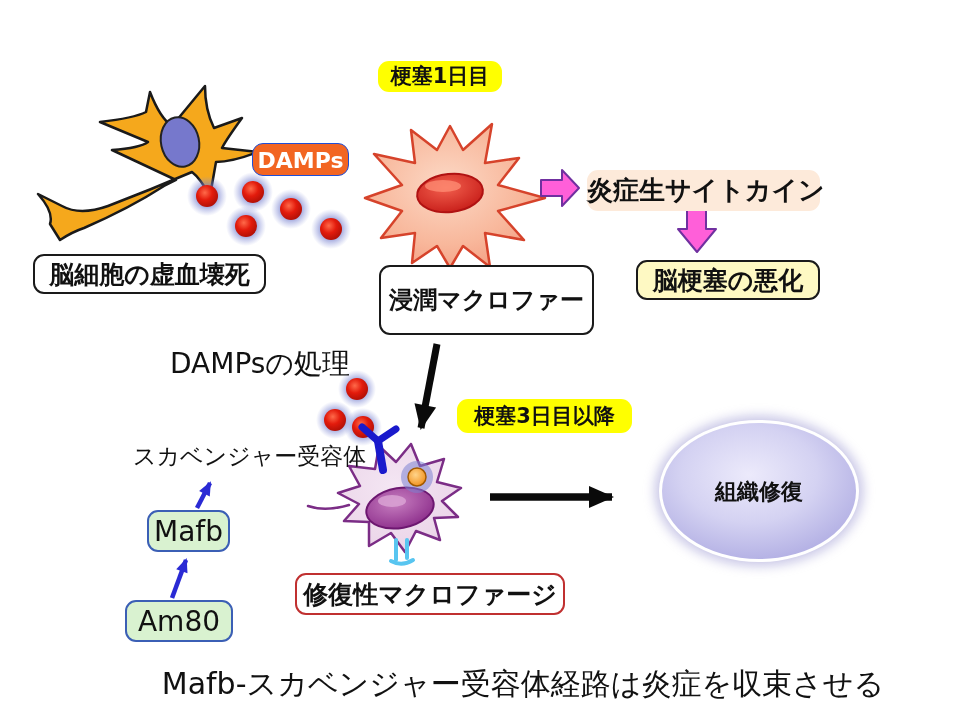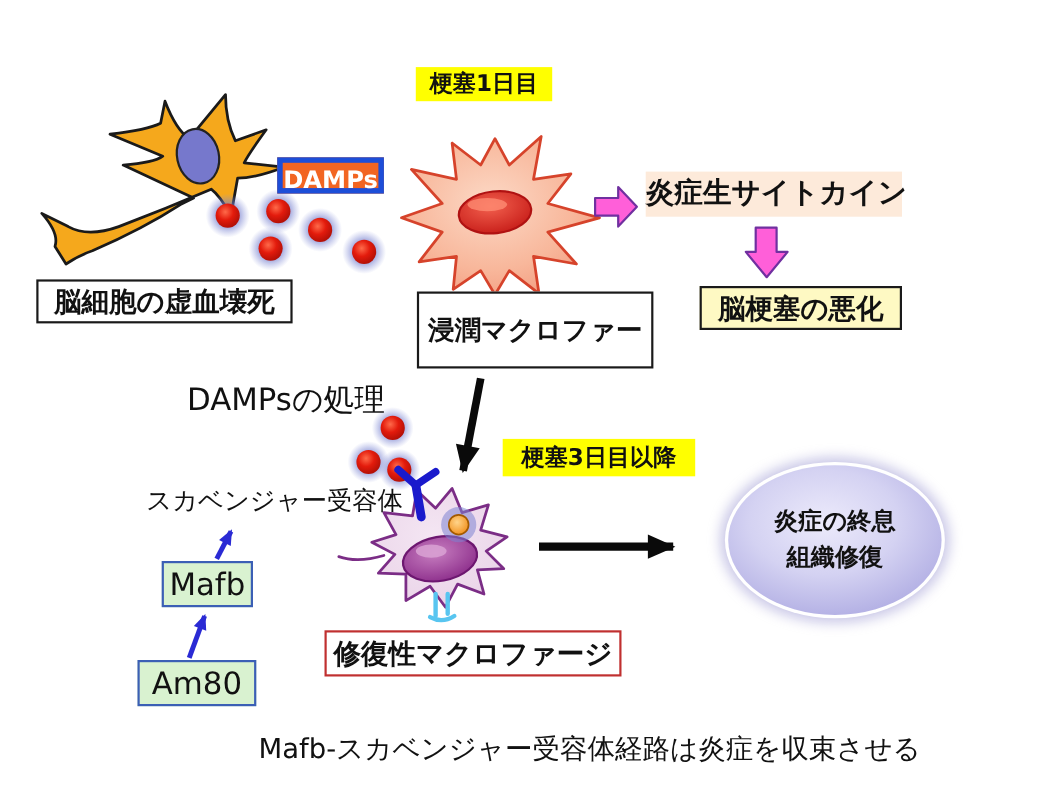--- a/index.html
+++ b/index.html
@@ -1,26 +1,26 @@
 <!DOCTYPE html>
 <html><head>
 <meta charset="utf-8">
 <style>
   html,body{margin:0;padding:0;}
   body{
     width:960px;height:720px;position:relative;background:#ffffff;
     font-family:"DejaVu Sans","Liberation Sans",sans-serif;
     overflow:hidden;color:#111;
   }
-  .lbl{position:absolute;text-align:center;white-space:nowrap;}
+  .lbl{position:absolute;text-align:center;white-space:nowrap;border-radius:11px;}
   #lbl-day1{left:378px;top:61px;width:124px;height:31px;line-height:31px;
     background:#ffff00;font-size:21px;font-weight:bold;}
   #lbl-damps{left:252px;top:143px;width:97px;height:33px;line-height:33px;
-    background:#f26522;color:#ffffff;font-size:22px;font-weight:bold;border:5px solid #1d4ed8;box-sizing:border-box;}
-  #lbl-cytokine{left:587px;top:156px;width:233px;height:41px;line-height:41px;
+    background:#f26522;color:#ffffff;font-size:22px;font-weight:bold;border:1px solid #1d4ed8;box-sizing:border-box;}
+  #lbl-cytokine{left:587px;top:170px;width:233px;height:41px;line-height:41px;
     background:#fdeada;font-size:26px;font-weight:bold;}
   #box-necrosis{left:33px;top:254px;width:233px;height:40px;line-height:38px;
     background:#fff;border:2px solid #1a1a1a;box-sizing:border-box;font-size:25px;font-weight:bold;}
   #box-activation{left:335px;top:265px;width:215px;height:70px;
     background:#fff;border:2px solid #1a1a1a;box-sizing:border-box;font-size:24px;font-weight:bold;
     display:flex;flex-direction:column;justify-content:center;align-items:center;line-height:31px;margin-left:44px;}
   #box-worsening{left:636px;top:260px;width:184px;height:40px;line-height:38px;
     background:#fef9c3;border:2px solid #1a1a1a;box-sizing:border-box;font-size:25px;font-weight:bold;}
   #lbl-damps-proc{left:170px;top:350px;width:170px;height:28px;line-height:28px;font-size:28px;}
   #lbl-day3{left:457px;top:399px;width:175px;height:34px;line-height:34px;
@@ -28,21 +28,21 @@
   #lbl-scavenger{left:133px;top:442px;width:232px;height:28px;line-height:28px;font-size:23px;}
   #box-mafb{left:147px;top:510px;width:83px;height:42px;line-height:40px;
     background:#d9f2d0;border:2px solid #3b5fb5;box-sizing:border-box;font-size:28px;}
   #box-am80{left:125px;top:600px;width:108px;height:42px;line-height:40px;
     background:#d9f2d0;border:2px solid #3b5fb5;box-sizing:border-box;font-size:28px;}
   #box-repair{left:283px;top:573px;width:270px;height:42px;line-height:40px;
     background:#fff;border:2px solid #c03030;box-sizing:border-box;font-size:25px;font-weight:bold;margin-left:12px;}
   #ellipse-text{left:659px;top:453px;width:200px;height:76px;
     display:flex;flex-direction:column;justify-content:center;align-items:center;
     font-size:22px;font-weight:bold;line-height:33px;}
-  #caption{left:536px;top:664px;transform:translateX(-50%);font-size:25px;}
+  #caption{left:523px;top:664px;transform:translateX(-50%);font-size:30px;}
   svg{position:absolute;left:0;top:0;}
 </style>
 </head>
 <body>
 
 <svg width="960" height="720" viewBox="0 0 960 720">
   <defs>
     <radialGradient id="gradRed" cx="40%" cy="35%" r="75%">
       <stop offset="0%" stop-color="#ff6a4a"></stop>
         <stop offset="45%" stop-color="#e31b0c"></stop>
@@ -194,16 +194,15 @@
   <span>浸潤マクロファー</span>
 </div>
 <div class="lbl" id="box-worsening">脳梗塞の悪化</div>
 <div class="lbl" id="lbl-damps-proc">DAMPsの処理</div>
 <div class="lbl" id="lbl-day3">梗塞3日目以降</div>
 <div class="lbl" id="lbl-scavenger">スカベンジャー受容体</div>
 <div class="lbl" id="box-mafb">Mafb</div>
 <div class="lbl" id="box-am80">Am80</div>
 <div class="lbl" id="box-repair">修復性マクロファージ</div>
 <div class="lbl" id="ellipse-text">
-  <span>炎症の終息</span>
   <span>組織修復</span>
 </div>
 <div class="lbl" id="caption">Mafb-スカベンジャー受容体経路は炎症を収束させる</div>
 
 </body></html>

